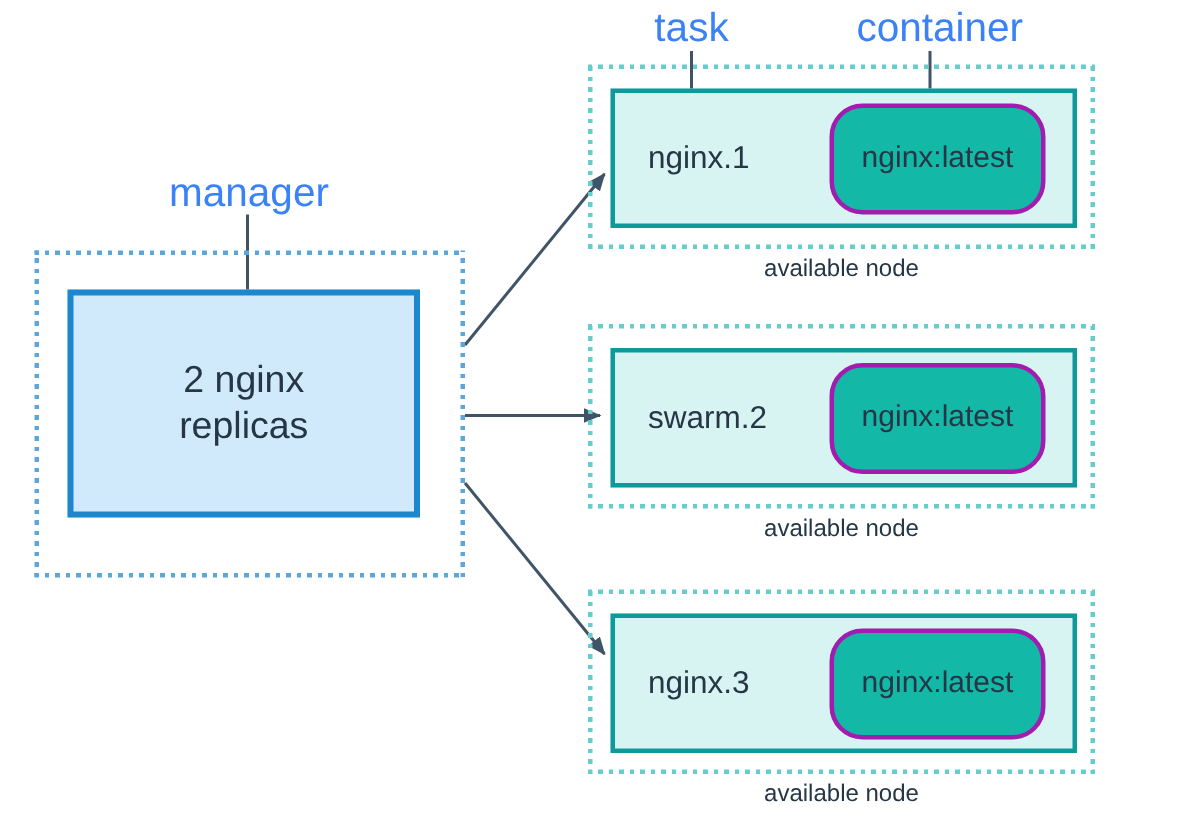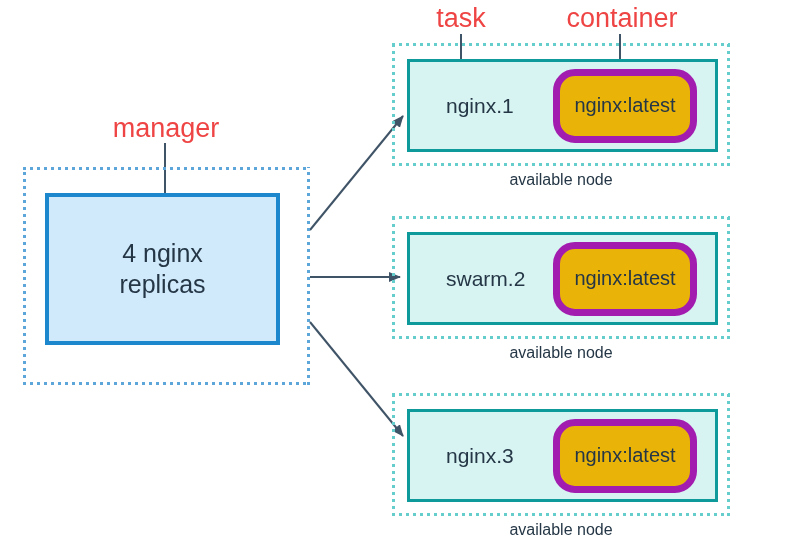--- a/index.html
+++ b/index.html
@@ -1,21 +1,21 @@
 <!DOCTYPE html>
 <html><head>
 <meta charset="utf-8">
 <style>
   html,body { margin:0; padding:0; background:#ffffff; }
   #stage {
     position:relative; width:800px; height:552px; background:#ffffff;
     font-family:"Liberation Sans","DejaVu Sans",sans-serif;
     color:#253746; overflow:hidden;
   }
-  .lbl { position:absolute; text-align:center; font-size:27px; line-height:30px; color:#ef4444; }
+  .lbl { position:absolute; text-align:center; font-size:27px; line-height:30px; color:#3b82f6; }
   
   .dashed {
     position:absolute;
     background-repeat:no-repeat;
   }
   .dashed.teal {
     background-image:
       repeating-linear-gradient(90deg,#66cdcd 0 3px,transparent 3px 7px),
       repeating-linear-gradient(90deg,#66cdcd 0 3px,transparent 3px 7px),
       repeating-linear-gradient(0deg,#66cdcd 0 3px,transparent 3px 7px),
@@ -42,27 +42,27 @@
   }
   .manager-text { width:160px; text-align:center; font-size:25px; line-height:31px; }
   .swarm-caption { position:absolute; left:0; bottom:7px; width:100%; text-align:center; font-size:20px; }
 
   
   .node { position:absolute; left:392px; width:338px; }
   .node-outer { position:relative; width:338px; height:123px; }
   .node-inner {
     position:absolute; left:15px; top:16px; right:12px; bottom:14px;
     background:#d7f3f2; border:3px solid #0e9a9a; box-sizing:border-box;
-    display:flex; align-items:center;padding-left:14px;
+    display:flex; align-items:center;
   }
   .task-name { margin-left:22px; font-size:21px; }
   .container-box {
     position:absolute; right:18px; top:50%; transform:translateY(-50%);
-    width:144px; height:74px; background:#eab308;
-    border:7px solid #a21caf; border-radius:22px; box-sizing:border-box;
+    width:144px; height:74px; background:#14b8a6;
+    border:3px solid #a21caf; border-radius:22px; box-sizing:border-box;
     display:flex; align-items:center; justify-content:center; font-size:20px;
   }
   .node-caption { width:338px; text-align:center; font-size:16px; margin-top:5px; }
 
   svg.overlay { position:absolute; left:0; top:0; pointer-events:none; }
 </style>
 </head>
 <body>
 
 <div id="stage">
@@ -75,26 +75,26 @@
     </defs>
     <line x1="461" y1="34" x2="461" y2="83" stroke-width="2" stroke="#405467"></line>
     <line x1="620" y1="34" x2="620" y2="85" stroke-width="2" stroke="#405467"></line>
     <line x1="165" y1="143" x2="165" y2="227" stroke-width="2" stroke="#405467"></line>
     <line x1="310" y1="230" x2="403" y2="116" stroke-width="2" marker-end="url(#arrow)" stroke="#405467"></line>
     <line x1="310" y1="277" x2="400" y2="277" stroke-width="2" marker-end="url(#arrow)" stroke="#405467"></line>
     <line x1="310" y1="322" x2="403" y2="436" stroke-width="2" marker-end="url(#arrow)" stroke="#405467"></line>
   </svg>
 
   <div class="lbl" style="left:411px; top:3px; width:100px;">task</div>
-  <div class="lbl" style="left:547px; top:3px; width:150px;">container</div>
+  <div class="lbl" style="left:532px; top:3px; width:150px;text-align:right;">container</div>
   <div class="lbl" style="left:91px; top:113px; width:150px;">manager</div>
 
   <div class="dashed blue swarm">
     <div class="manager-box">
-      <div class="manager-text">4 nginx replicas</div>
+      <div class="manager-text">2 nginx replicas</div>
     </div>
   </div>
 
   <div class="node" style="top:43px;">
     <div class="dashed teal node-outer">
       <div class="node-inner">
         <span class="task-name">nginx.1</span>
         <span class="container-box">nginx:latest</span>
       </div>
     </div>

